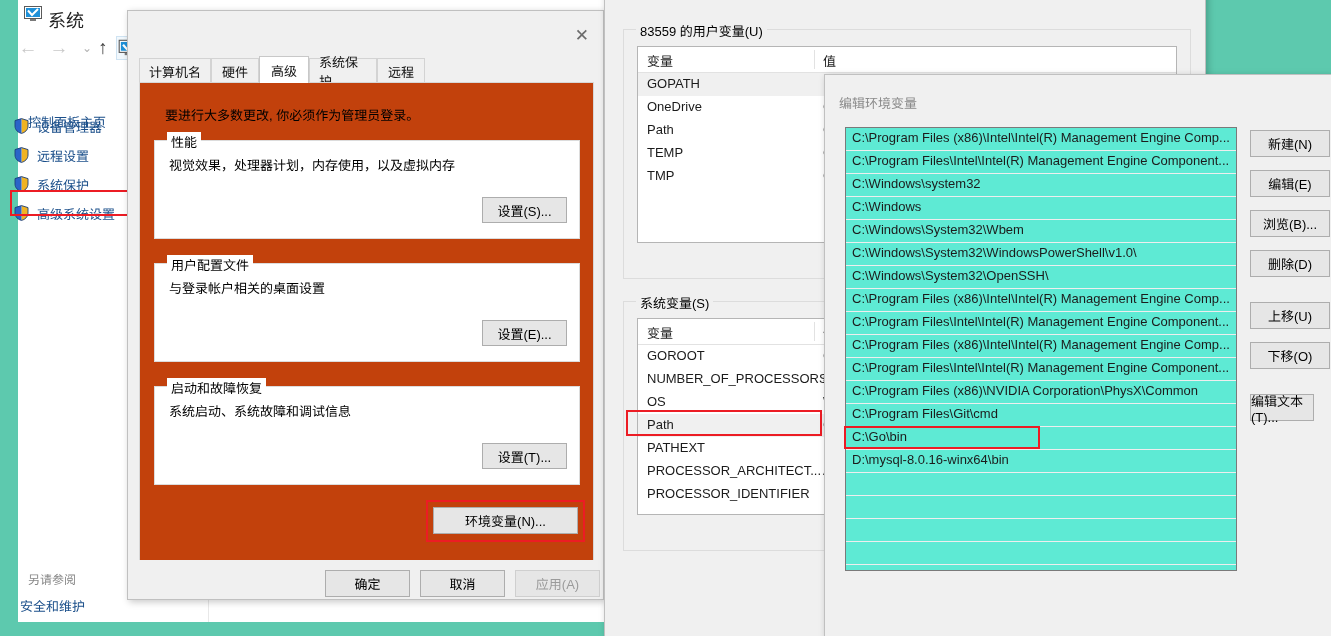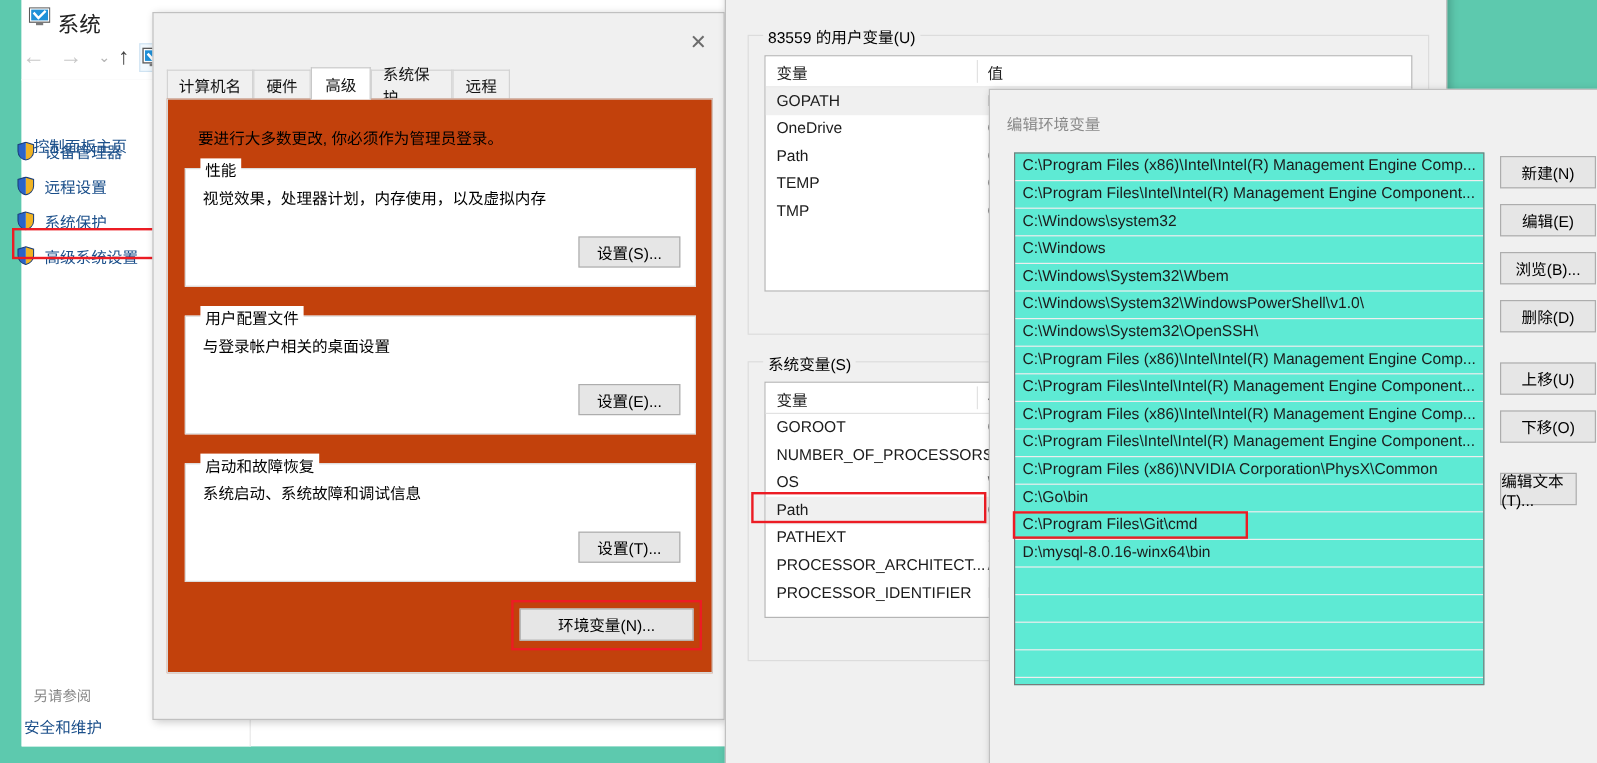--- a/index.html
+++ b/index.html
@@ -170,20 +170,25 @@
     <div class="group" style="left:14px;top:303px;width:424px;height:97px">
       <div class="group-title">启动和故障恢复</div>
       <div class="group-desc">系统启动、系统故障和调试信息</div>
       <div class="btn" style="left:327px;top:56px;width:85px;height:26px">设置(T)...</div>
     </div>
 
     <div class="btn" style="left:293px;top:424px;width:145px;height:27px">环境变量(N)...</div>
     <div class="hl-box" style="left:286px;top:417px;width:159px;height:42px"></div>
   </div>
 
+  <div id="sysprop-footer">
+    <div class="btn" style="left:196px;top:10px;width:85px;height:27px">确定</div>
+    <div class="btn" style="left:291px;top:10px;width:85px;height:27px">取消</div>
+    <div class="btn disabled" style="left:386px;top:10px;width:85px;height:27px">应用(A)</div>
+  </div>
 </div>
 
 <div class="win" id="envwin">
 
   <div class="env-group" style="left:18px;top:38px;width:566px;height:248px">
     <div class="env-group-title">83559 的用户变量(U)</div>
     <div class="lv" style="left:13px;top:16px;width:538px;height:195px">
       <div class="lv-head">
         <span class="c1">变量</span>
         <span class="sep" style="left:176px"></span>
@@ -287,24 +292,24 @@
     <div class="prow">
         <span>C:\Program Files (x86)\Intel\Intel(R) Management Engine Comp...</span>
       </div>
     <div class="prow">
         <span>C:\Program Files\Intel\Intel(R) Management Engine Component...</span>
       </div>
     <div class="prow">
         <span>C:\Program Files (x86)\NVIDIA Corporation\PhysX\Common</span>
       </div>
     <div class="prow">
+        <span>C:\Program Files\Git\cmd</span>
+      </div>
+    <div class="prow">
         <span>C:\Go\bin</span>
-      </div>
-    <div class="prow">
-        <span>C:\Program Files\Git\cmd</span>
       </div>
     <div class="prow">
         <span>D:\mysql-8.0.16-winx64\bin</span>
       </div>
     <div class="prow">
         <span></span>
       </div>
     <div class="prow">
         <span></span>
       </div>

